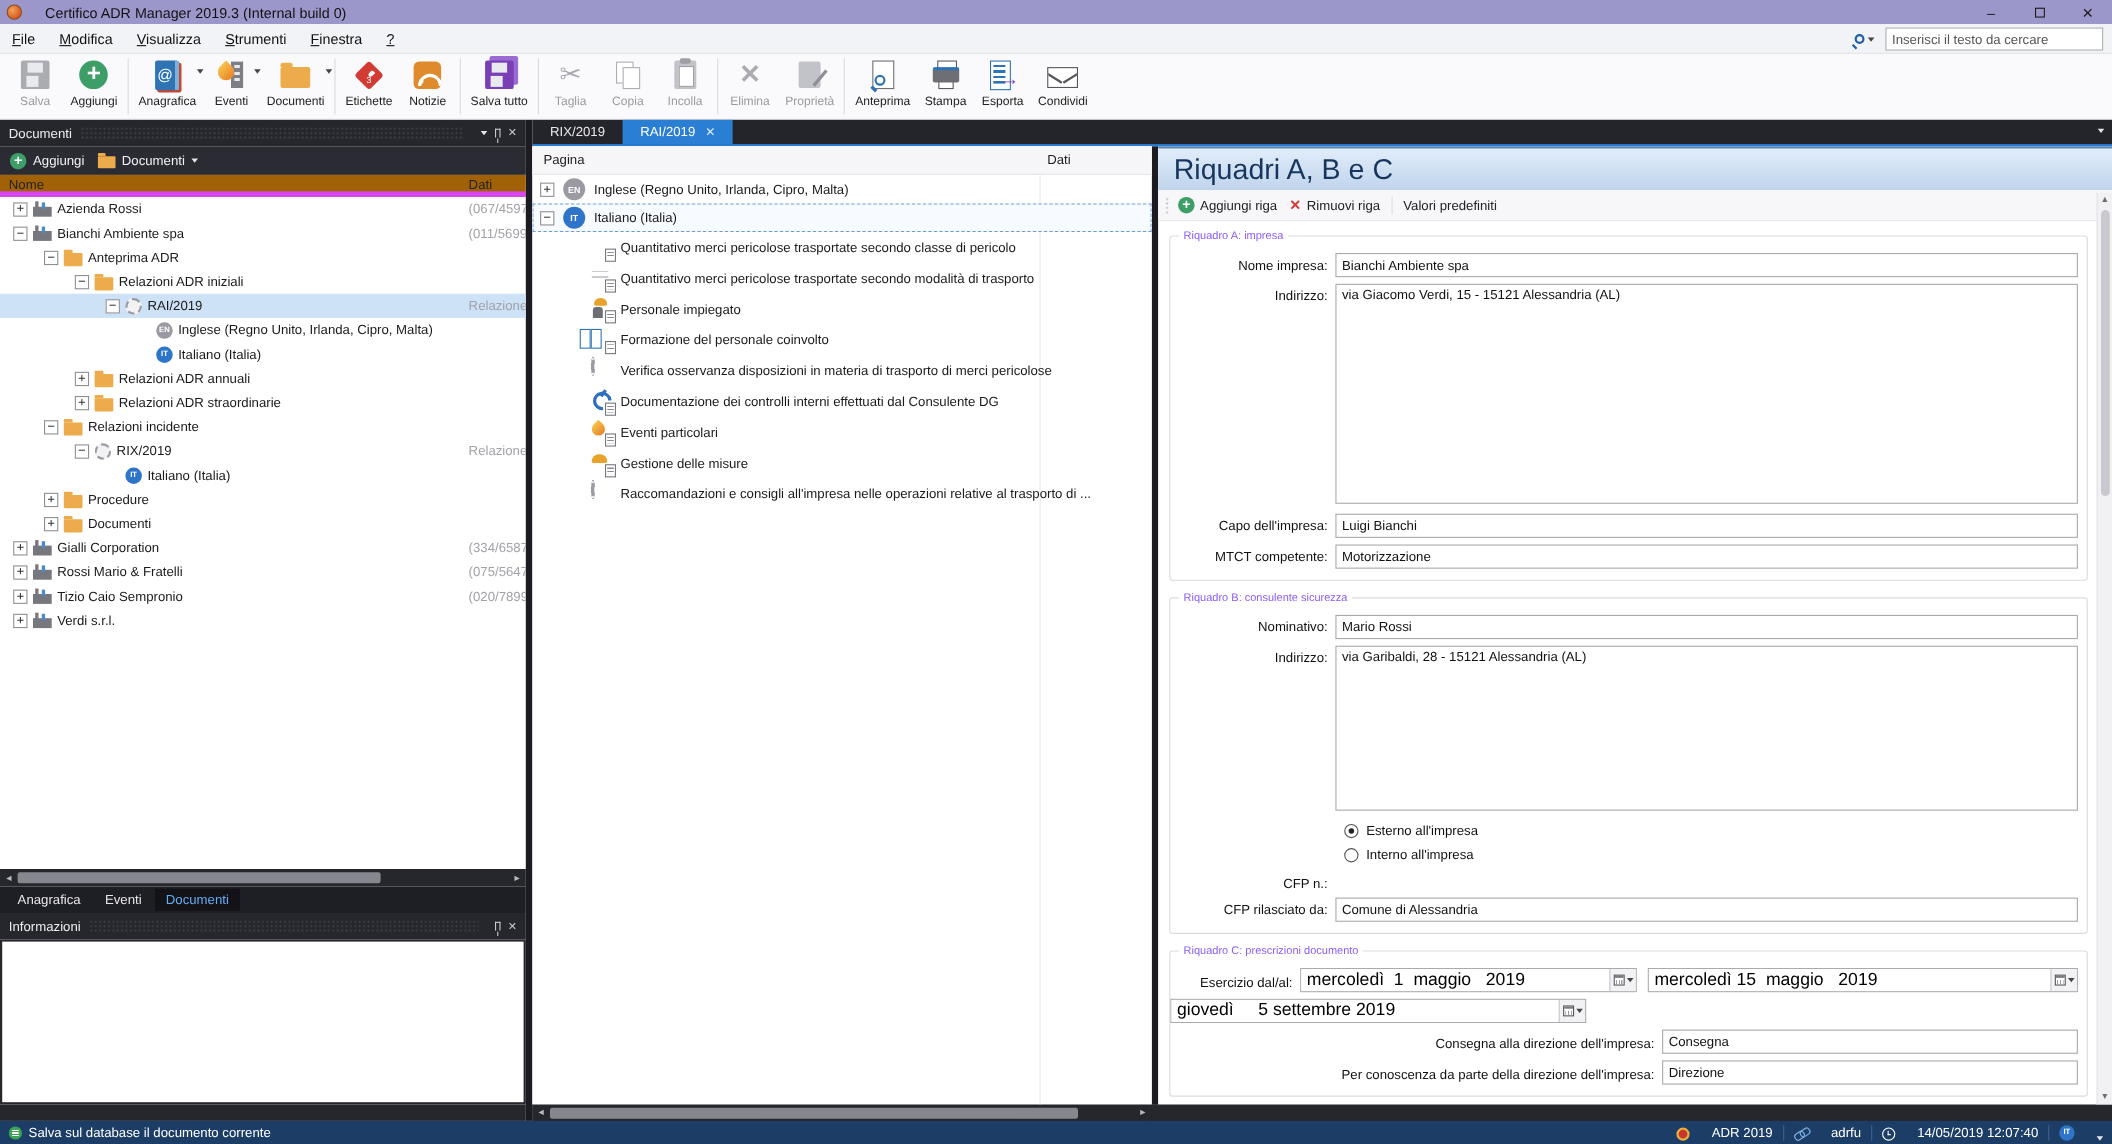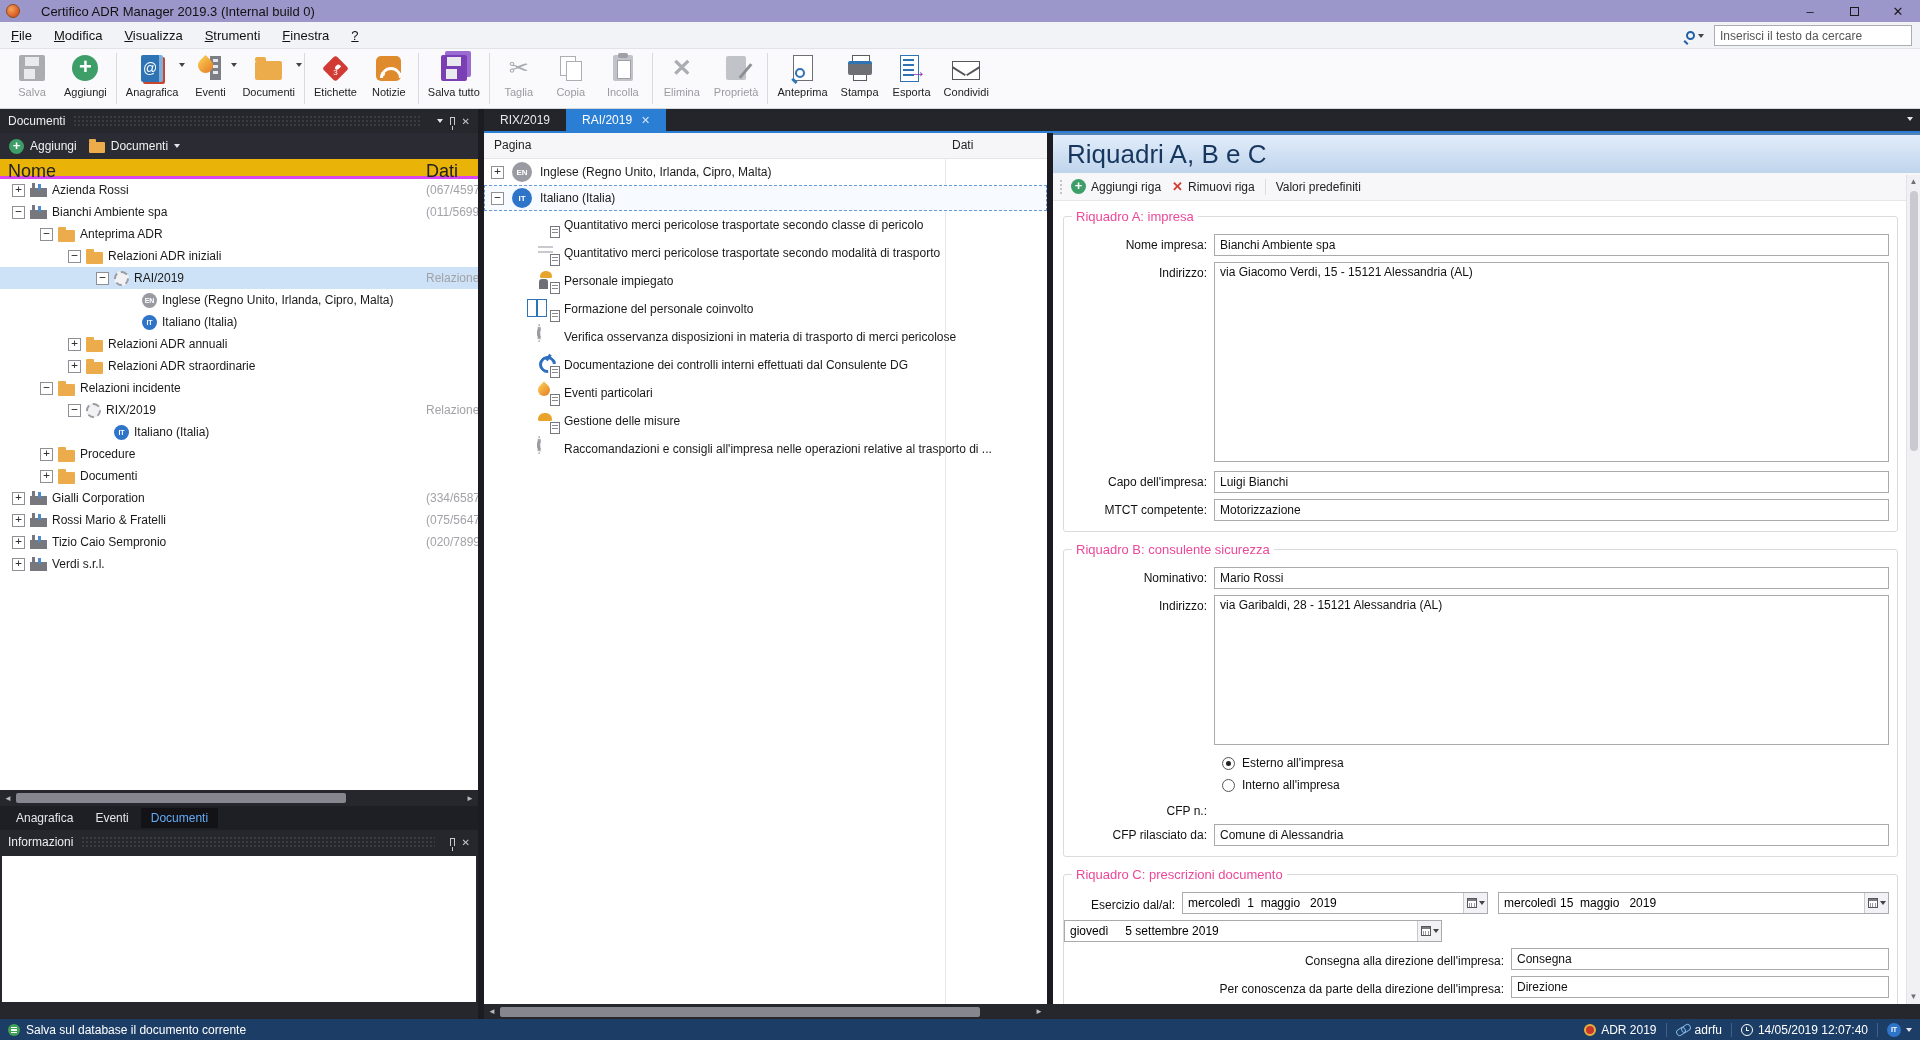--- a/index.html
+++ b/index.html
@@ -128,21 +128,21 @@
   .pin::after { content:""; position:absolute; left:1px; top:8px; width:1.5px; height:4px; background:#C9C9D0; }
   .dk-toolbar { height:26px; background:#2B2B33; color:#F0F0F2; font-size:12px; display:flex;
     align-items:center; gap:6px; padding:0 9px; flex:0 0 auto; }
   .mini-plus { width:15px; height:15px; border-radius:50%; background:#3E9E68; color:#fff; font-size:13px;
     line-height:14px; text-align:center; font-weight:bold; }
   .mini-folder { width:16px; height:11px; background:#ECAC4C; border-radius:1px; position:relative; margin-top:3px; }
   .mini-folder::before { content:""; position:absolute; left:0; top:-3px; width:7px; height:3px;
     background:#ECAC4C; border-radius:1px 1px 0 0; }
   .dd-arrow-w { width:0; height:0; border-left:3.5px solid transparent; border-right:3.5px solid transparent;
     border-top:4px solid #E6E6EA; display:inline-block; }
-  #tree-colhead { height:20px; background:#eab308; border-bottom:3px solid #d946ef; font-size:18px;
+  #tree-colhead { height:20px; background:#a16207; border-bottom:5px solid #d946ef; font-size:12px;
     color:#222; position:relative; flex:0 0 auto; }
   #tree-colhead .c1 { position:absolute; left:8px; top:2px; }
   #tree-colhead .c2 { position:absolute; left:426px; top:2px; }
   #tree { flex:1; overflow:hidden; font-size:12px; color:#1a1a1a; position:relative; }
   .tree-row { height:22px; display:flex; align-items:center; position:relative; white-space:nowrap; }
   .tree-row.selected { background:#CDE2F6; }
   .expander { width:13px; height:13px; border:1px solid #8F9096; background:#fff; color:#333;
     font-size:11px; line-height:10px; text-align:center; flex:0 0 auto;
     font-family:"DejaVu Sans Mono", monospace; }
   .t-ico { margin:0 5px 0 5px; flex:0 0 auto; }
@@ -233,35 +233,35 @@
   #form-banner { height:40px; background:linear-gradient(#E2EDFA,#BFD4EC); border-top:2px solid #5585B5;
     display:flex; align-items:center; padding-left:14px; font-size:26px; color:#17365D; flex:0 0 auto; }
   #form-toolbar { height:28px; background:#F7F7FA; border-bottom:1px solid #E7E7EB; display:flex;
     align-items:center; font-size:12px; color:#222; padding-left:6px; gap:5px; flex:0 0 auto; }
   .grip { width:4px; height:16px; margin-right:3px;
     background-image:radial-gradient(#C4C5CB 1px, transparent 1px); background-size:4px 4px; }
   .ft-sep { width:1px; height:16px; background:#DCDDE1; margin:0 5px; }
   .mini-x { color:#D23B33; font-weight:bold; font-size:13px; }
   #form-content { flex:1; padding:8px 22px 0 10px; overflow:hidden; font-size:12px; color:#111; }
   fieldset { border:1px solid #DBDBDF; border-radius:3px; padding:4px 8px 8px 0; margin-bottom:10px; }
-  legend { font-size:13px; color:#ec4899; margin-left:8px; padding:0 4px; }
+  legend { font-size:10px; color:#8b5cf6; margin-left:8px; padding:0 4px; }
   .frow { display:flex; align-items:flex-start; margin:6px 0; }
   .flabel { width:150px; text-align:right; padding:4px 7px 0 0; flex:0 0 auto; }
   .fctrl { flex:1; min-width:0; }
   input.win, textarea.win { width:100%; border:1px solid #A9A9AE; font-size:12px; font-family:inherit;
     color:#111; padding:2px 5px; background:#fff; }
   input.win { height:22px; }
   textarea.win { resize:none; }
   .radio-row { display:flex; align-items:center; gap:7px; margin:8px 0 8px 158px; }
   .radio { width:13px; height:13px; border:1px solid #555; border-radius:50%; position:relative; background:#fff; }
   .radio.checked::after { content:""; position:absolute; left:3px; top:3px; width:5px; height:5px;
     border-radius:50%; background:#222; }
   .daterow { display:flex; align-items:center; margin:6px 0; }
   .datectrl { position:relative; height:22px; border:1px solid #A9A9AE; background:#fff; display:flex; align-items:center; }
-  .datectrl input { border:none; height:20px; flex:1; min-width:0; font-size:12px; font-family:inherit; padding:0 5px; }
+  .datectrl input { border:none; height:20px; flex:1; min-width:0; font-size:16px; font-family:inherit; padding:0 5px; }
   .datebtn { width:24px; height:20px; border-left:1px solid #C9C9CE; background:#F2F2F5;
     display:flex; align-items:center; justify-content:center; gap:2px; flex:0 0 auto; }
   .cal { width:10px; height:10px; border:1px solid #55565B; background:#fff; position:relative; }
   .cal::before { content:""; position:absolute; left:0; top:0; width:8px; height:2px; background:#7A7B80; }
   .cal::after { content:""; position:absolute; left:1px; top:4px; width:6px; height:4px;
     background:repeating-linear-gradient(90deg,#9A9BA0 0 1px, transparent 1px 2.5px); }
   .clabel { flex:1; text-align:right; padding:4px 7px 0 0; }
   .cctrl { width:378px; flex:0 0 auto; }
   #form-vscroll { position:absolute; right:0; top:42px; bottom:0; width:14px; background:#F1F1F4;
     border-left:1px solid #E3E3E7; display:flex; flex-direction:column; align-items:center; }
@@ -270,21 +270,21 @@
 
   
   #statusbar { position:absolute; left:0; bottom:0; width:1920px; height:21px; background:#1C3E66;
     color:#FFF; font-size:12px; display:flex; align-items:center; padding:0 8px; }
   #status-left { display:flex; align-items:center; gap:6px; }
   .st-save { width:12px; height:12px; border-radius:50%; background:#3FA257; position:relative; }
   .st-save::after { content:""; position:absolute; left:3px; top:3px; width:6px; height:6px;
     background:repeating-linear-gradient(#fff 0 1px, transparent 1px 2.5px); }
   #status-right { margin-left:auto; display:flex; align-items:center; }
   .st-sep { width:1px; height:14px; background:#3D618D; margin:0 9px; }
-  .st-item { display:flex; align-items:center; gap:5px; }
+  .st-item { display:flex; align-items:flex-end; gap:20px; }
   .st-medal { width:12px; height:12px; border-radius:50%; background:#C8372D; border:2px solid #E8B23A; }
   .st-link { width:14px; height:12px; position:relative; }
   .st-link::before, .st-link::after { content:""; position:absolute; width:8px; height:5px;
     border:1.5px solid #7FB2E5; border-radius:3px; transform:rotate(-35deg); }
   .st-link::before { left:0; top:4px; } .st-link::after { left:5px; top:1px; }
   .st-clock { width:12px; height:12px; border:1.5px solid #fff; border-radius:50%; position:relative; }
   .st-clock::before { content:""; position:absolute; left:4px; top:2px; width:1.5px; height:4px; background:#fff; }
   .st-clock::after { content:""; position:absolute; left:4px; top:5px; width:3.5px; height:1.5px; background:#fff; }
   .st-it { width:14px; height:14px; border-radius:50%; background:#2E74C9; color:#fff; font-size:7px;
     font-weight:bold; display:flex; align-items:center; justify-content:center; }

